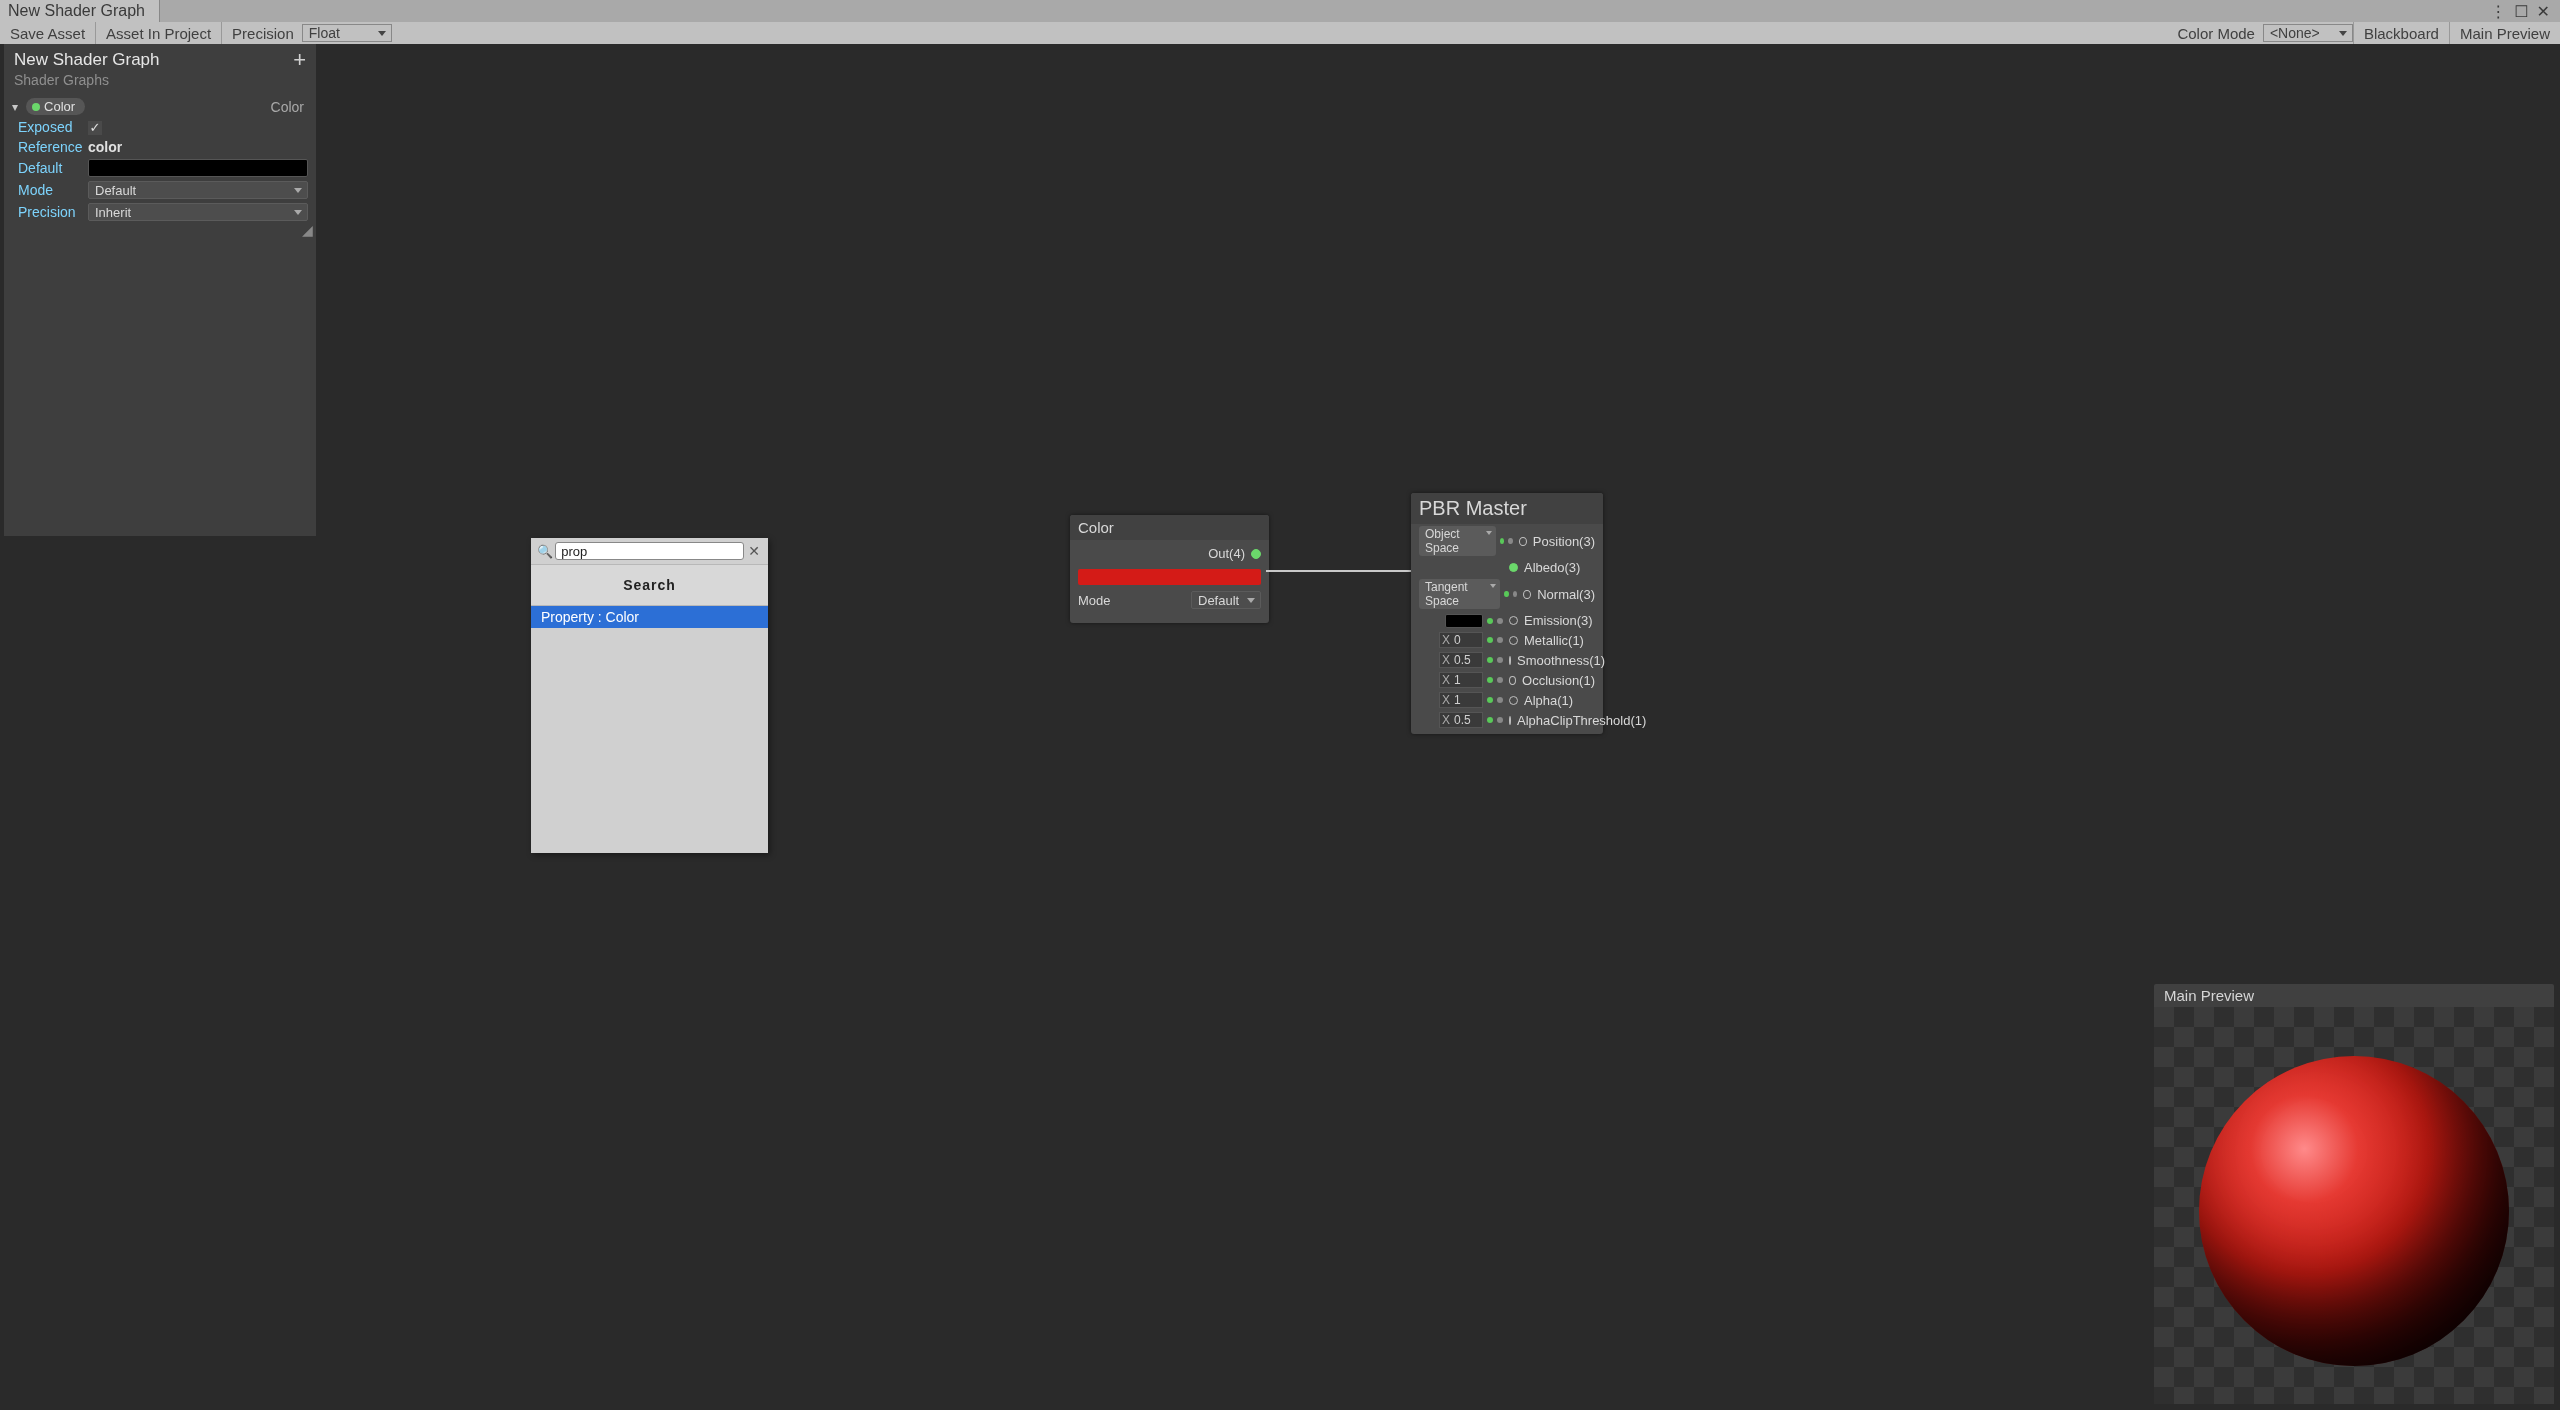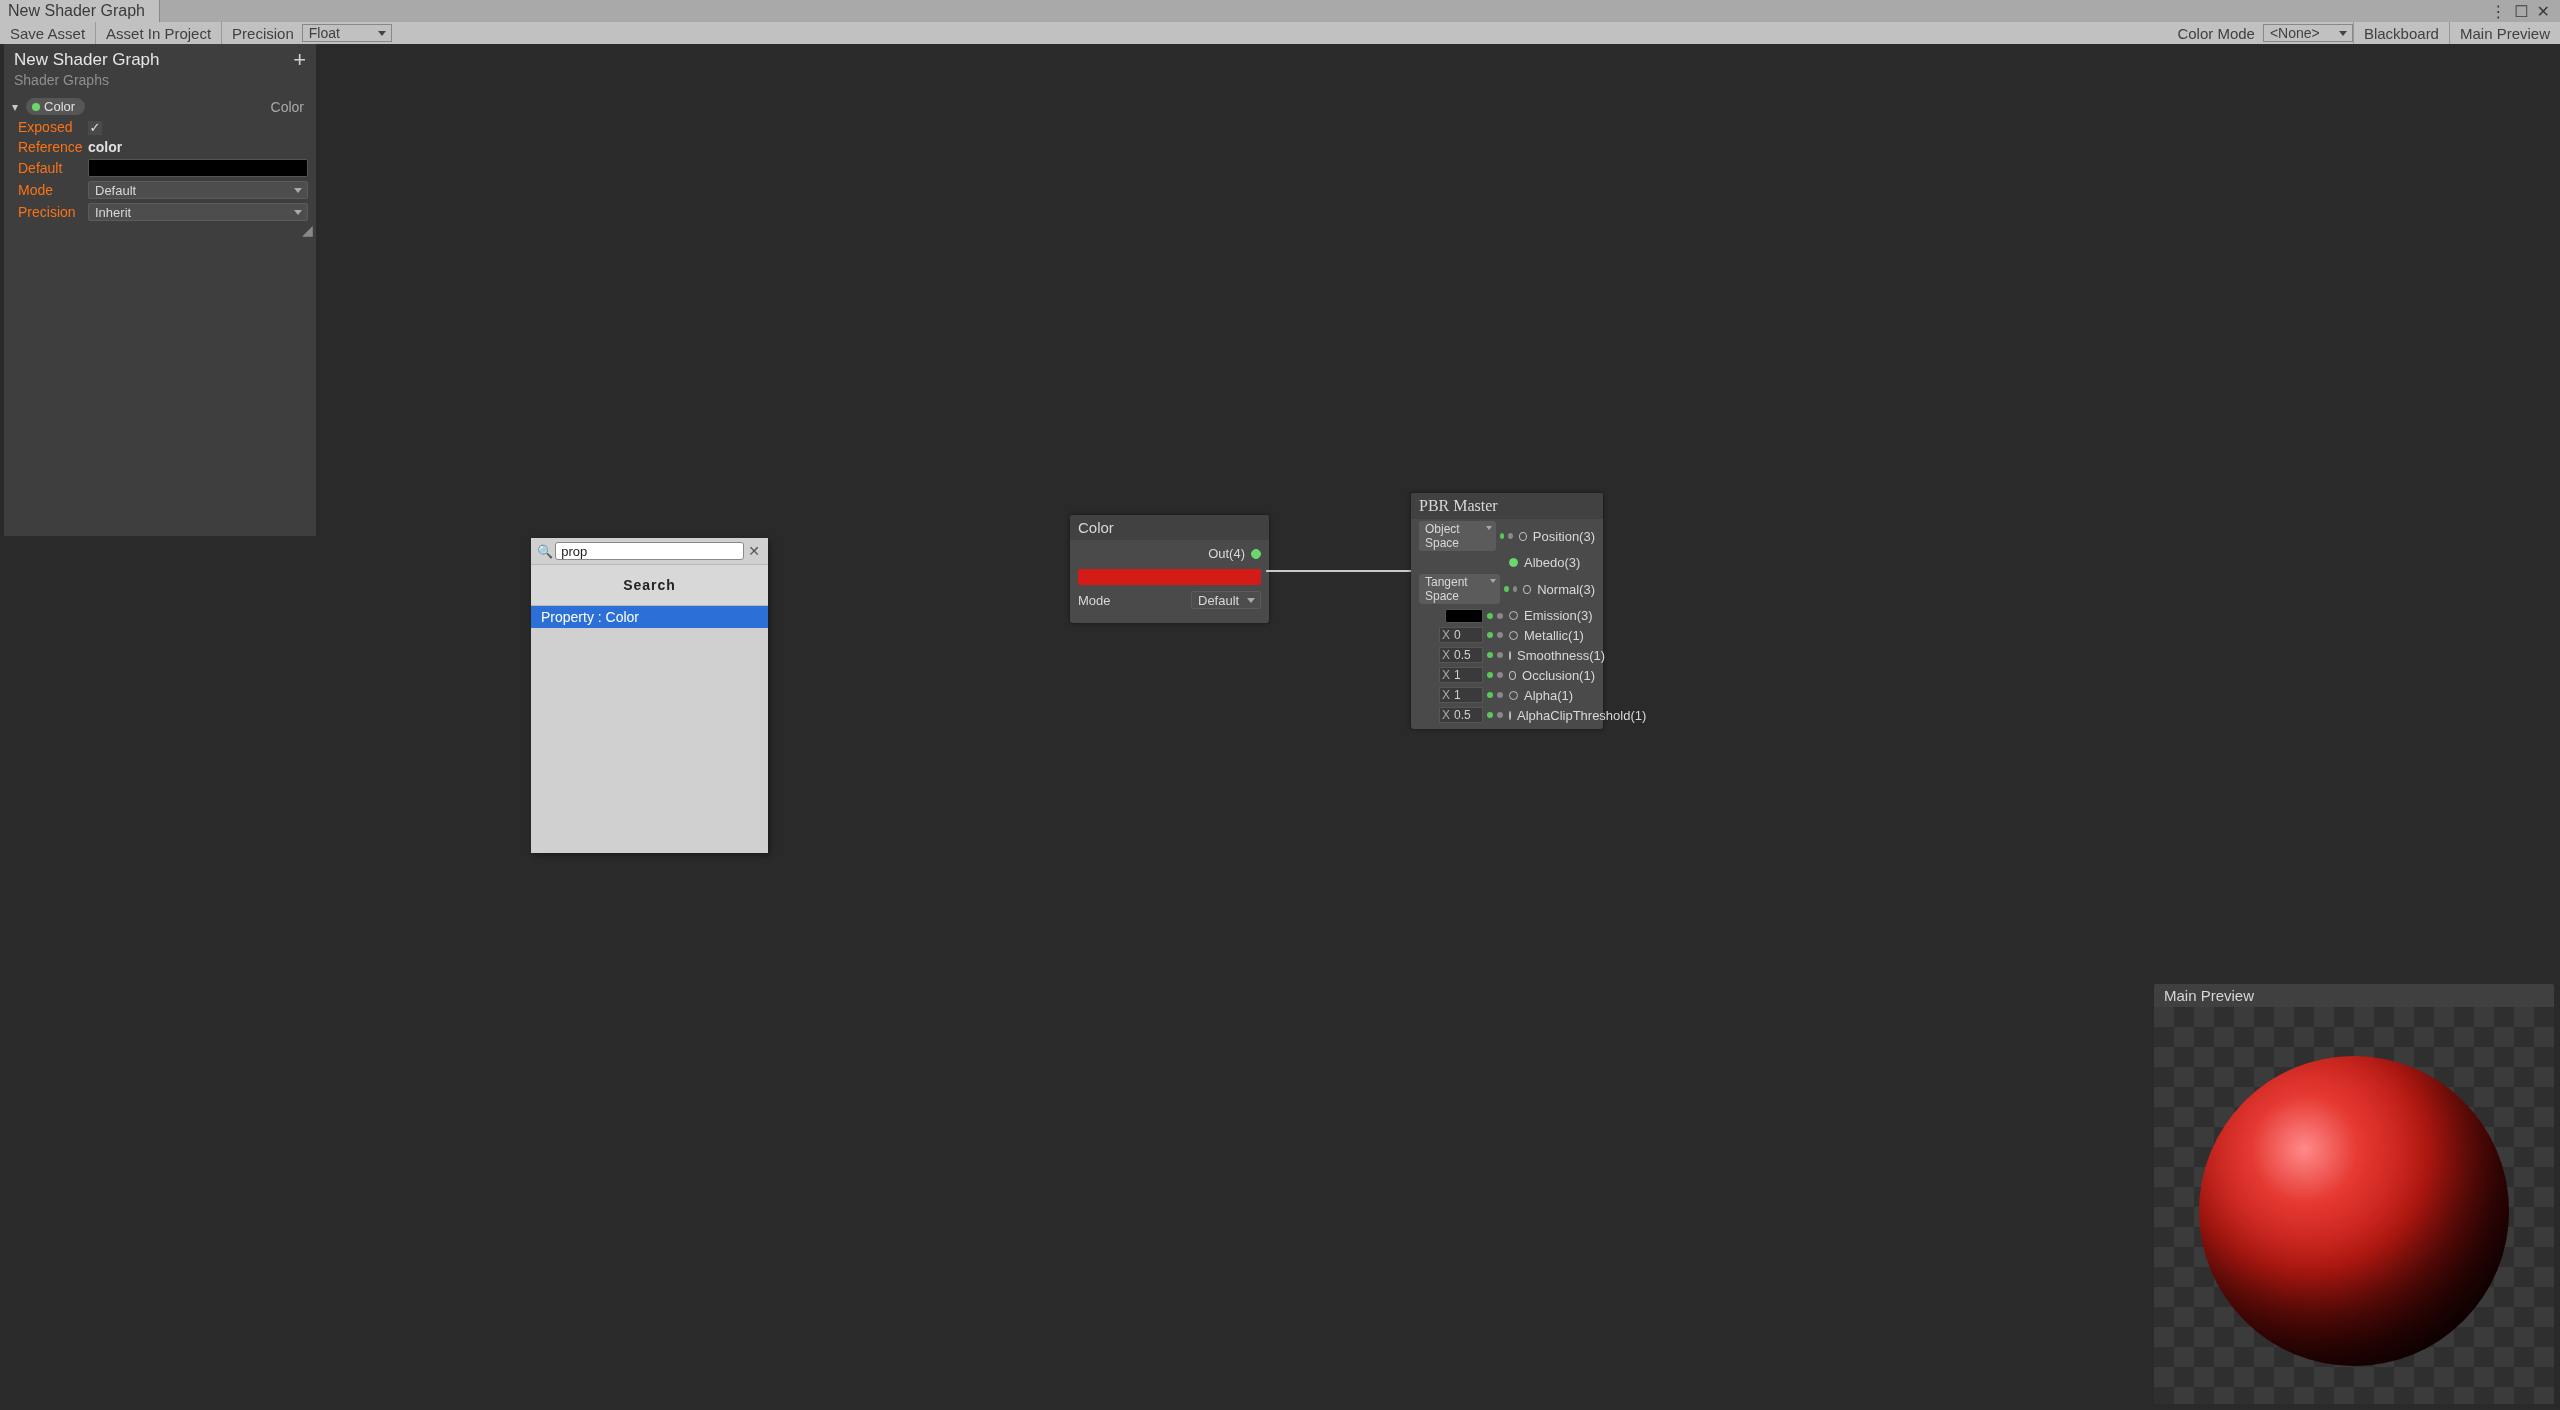--- a/index.html
+++ b/index.html
@@ -25,21 +25,21 @@
   .bb-header { display:flex; align-items:center; padding:6px 10px 2px 10px; }
   .bb-title { color:#e6e6e6; font-size:17px; }
   .bb-plus { margin-left:auto; color:#d0d0d0; font-size:22px; cursor:pointer; line-height:14px; }
   .bb-sub { padding:0 10px 8px 10px; color:#8f8f8f; font-size:14px; }
   .bb-row { display:flex; align-items:center; padding:2px 8px; gap:8px; }
   .bb-chevron { font-size:12px; color:#c8c8c8; cursor:pointer; }
   .bb-pill { background:#565656; border-radius:9px; padding:1px 10px 1px 18px; font-size:13px; position:relative; color:#e0e0e0; }
   .bb-pill-dot { position:absolute; left:6px; top:5px; width:8px; height:8px; background:#6bd86b; border-radius:50%; }
   .bb-type { margin-left:auto; color:#a9a9a9; font-size:14px; padding-right:4px; }
   .bb-prop-row { display:flex; align-items:center; padding:2px 8px 2px 14px; font-size:14px; }
-  .bb-prop-lbl { width:60px; color:#f97316; }
+  .bb-prop-lbl { width:60px; color:#7dd3fc; }
   .bb-prop-field { flex:1; margin-left:10px; }
   .bb-check { width:14px; height:14px; background:#4a4a4a; display:inline-flex; align-items:center; justify-content:center; color:#e0e0e0; font-size:13px; }
   .bb-text { color:#e0e0e0; font-weight:bold;}
   .bb-color-swatch { height:18px; background:#000; border:1px solid #555; border-radius:2px; }
   .bb-dd { background:#4d4d4d; border:1px solid #5b5b5b; height:18px; border-radius:2px; font-size:13px; padding:0 18px 0 6px; display:flex; align-items:center; position:relative; cursor:pointer; color:#d8d8d8;}
   .bb-dd:after { content:""; position:absolute; right:5px; top:6px; border-top:5px solid #aaa; border-left:4px solid transparent; border-right:4px solid transparent; }
   .bb-resize { margin-top:auto; align-self:flex-end; width:12px; height:12px; margin:2px; color:#888; font-size:14px; line-height:10px; }
 
   
   .search-pop { position:absolute; top:494px; left:531px; width:237px; height:315px; background:#d0d0d0; box-shadow:2px 2px 6px rgba(0,0,0,0.4); display:flex; flex-direction:column; font-size:14px; color:#222; }
@@ -68,21 +68,21 @@
   .pbr-left { display:flex; align-items:center; gap:4px; min-width:84px; justify-content:flex-end;}
   .pill { background:#5b5b5b; border-radius:3px; padding:1px 14px 1px 6px; font-size:12px; position:relative; }
   .pill:after { content:""; position:absolute; right:4px; top:5px; border-top:4px solid #aaa; border-left:3px solid transparent; border-right:3px solid transparent;}
   .dot-g { width:6px; height:6px; background:#59c959; border-radius:50%; display:inline-block;}
   .dot-gray { width:6px; height:6px; background:#888; border-radius:50%; display:inline-block;}
   .port-in { width:9px; height:9px; border-radius:50%; border:1px solid #bfbfbf; display:inline-block;}
   .port-in.fill { background:#6bd86b; border-color:#6bd86b;}
   .xinp { background:#3a3a3a; border:1px solid #555; width:44px; height:16px; font-size:12px; color:#d0d0d0; display:flex; align-items:center; padding:0 2px;}
   .xinp span.xl{color:#aaa;margin-right:4px;}
   .em-swatch { width:38px; height:14px; background:#000; border:1px solid #555; border-radius:2px;}
-  .pbr-hdr { font-size:16px;font-family:Liberation Serif, serif;}
+  .pbr-hdr { font-size:20px;}
 
   .wire { position:absolute; pointer-events:none; }
 
   
   .preview { position:absolute; top:940px; right:6px; width:400px; height:420px; background:#404040; border-radius:2px; display:flex; flex-direction:column;}
   .pv-hdr { padding:3px 10px; font-size:15px; color:#d6d6d6;}
   .pv-body { flex:1; position:relative;
     background-image:
       linear-gradient(45deg,#2f2f2f 25%,transparent 25%),
       linear-gradient(-45deg,#2f2f2f 25%,transparent 25%),

